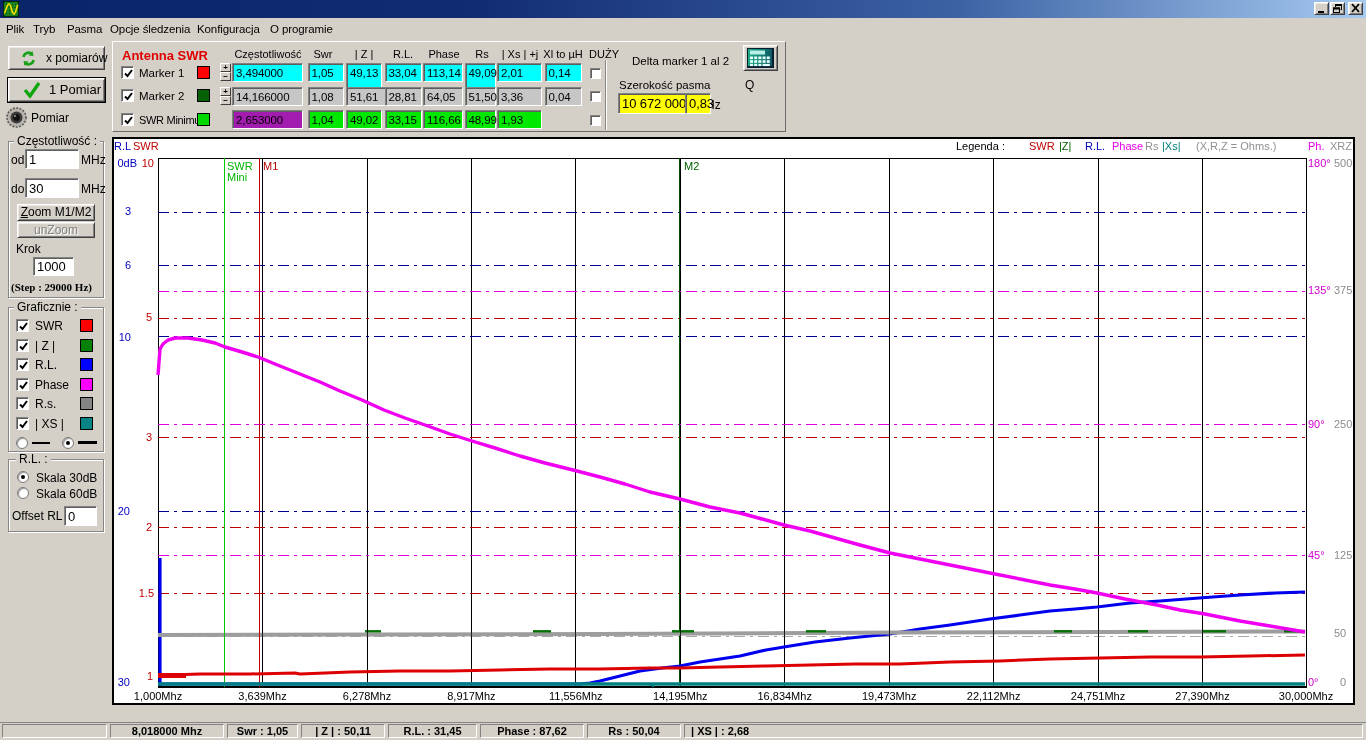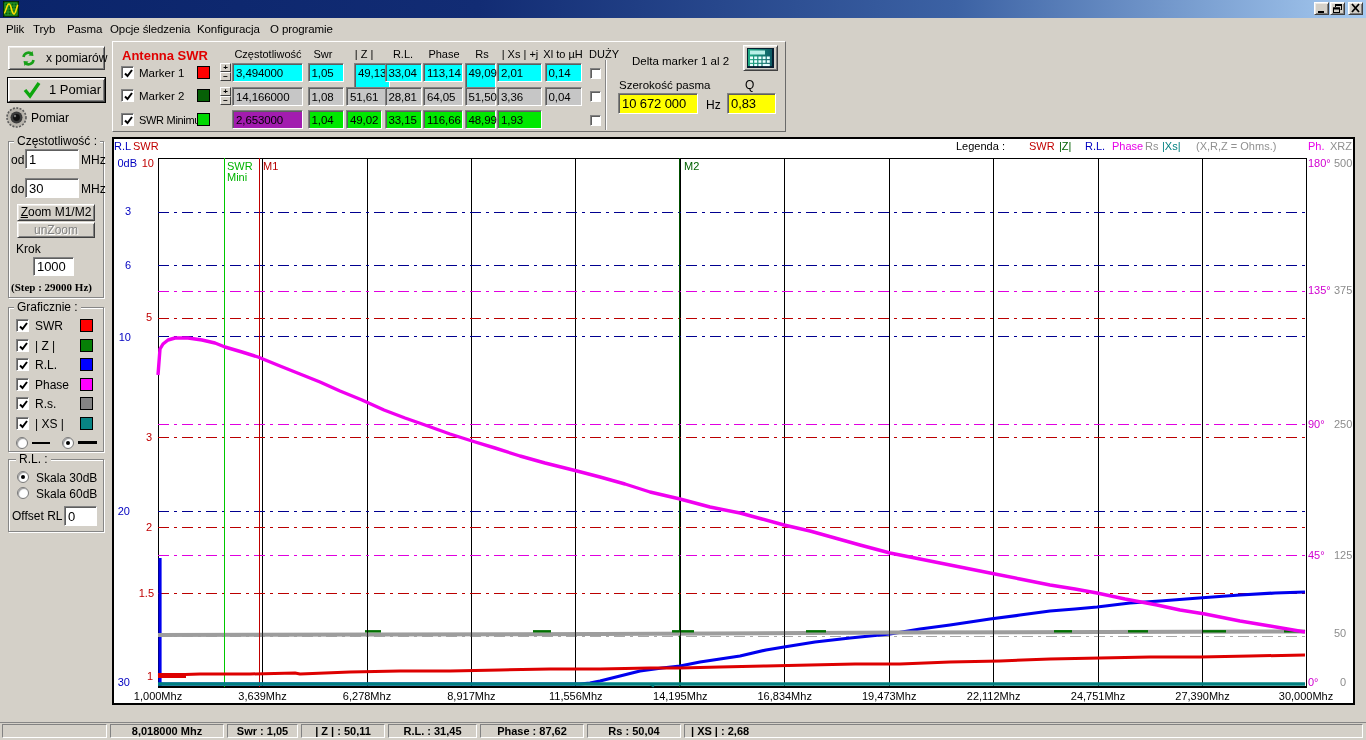--- a/index.html
+++ b/index.html
@@ -111,21 +111,21 @@
 <div class="hdr" style="left:323px">Swr</div>
 <div class="hdr" style="left:364px">| Z |</div>
 <div class="hdr" style="left:403px">R.L.</div>
 <div class="hdr" style="left:444px">Phase</div>
 <div class="hdr" style="left:482px">Rs</div>
 <div class="hdr" style="left:520px">| Xs | +j</div>
 <div class="hdr" style="left:563px">Xl to µH</div>
 <div class="hdr" style="left:604px">DUŻY</div>
 <div class="abs field" style="left:232px;top:63px;width:71px;height:19px;background:#00ffff">3,494000</div>
 <div class="abs field" style="left:307.5px;top:63px;width:36px;height:19px;background:#00ffff">1,05</div>
-<div class="abs field" style="left:354px;top:63px;width:36px;height:36px;background:#00ffff">49,13</div>
+<div class="abs field" style="left:346px;top:63px;width:36px;height:36px;background:#00ffff">49,13</div>
 <div class="abs field" style="left:384.5px;top:63px;width:37px;height:19px;background:#00ffff">33,04</div>
 <div class="abs field" style="left:423px;top:63px;width:40px;height:19px;background:#00ffff">113,14</div>
 <div class="abs field" style="left:464.5px;top:63px;width:31px;height:35px;background:#00ffff">49,09</div>
 <div class="abs field" style="left:497px;top:63px;width:45px;height:19px;background:#00ffff">2,01</div>
 <div class="abs field" style="left:544.5px;top:63px;width:37px;height:19px;background:#00ffff">0,14</div>
 <div class="abs field" style="left:232px;top:86.5px;width:71px;height:19px;background:#c6c6c6">14,166000</div>
 <div class="abs field" style="left:307.5px;top:86.5px;width:36px;height:19px;background:#c6c6c6">1,08</div>
 <div class="abs field" style="left:346px;top:86.5px;width:60px;height:19px;background:#c6c6c6">51,61</div>
 <div class="abs field" style="left:384.5px;top:86.5px;width:37px;height:19px;background:#c6c6c6">28,81</div>
 <div class="abs field" style="left:423px;top:86.5px;width:40px;height:19px;background:#c6c6c6">64,05</div>
@@ -171,21 +171,21 @@
         <rect x="7.2" y="15.9" width="3" height="2.2"></rect>
         <rect x="11.4" y="15.9" width="3" height="2.2"></rect>
         <rect x="15.6" y="15.9" width="7.2" height="2.2"></rect>
   </g>
  </svg>
 </div>
 <div class="abs lab" style="left:619px;top:79px;font-size:11.5px">Szerokość pasma</div>
 <div class="abs lab" style="left:745px;top:79px">Q</div>
 <div class="abs field" style="left:618px;top:93px;width:80px;height:21px;background:#ffff00;font-size:13px;line-height:17px">10 672 000</div>
 <div class="abs lab" style="left:706px;top:99px">Hz</div>
-<div class="abs field" style="left:727px;top:93px;width:49px;height:21px;background:#ffff00;font-size:13px;line-height:17px">0,83</div>
+<div class="abs field" style="left:685px;top:93px;width:26px;height:21px;background:#ffff00;font-size:13px;line-height:17px">0,83</div>
 
 <div class="abs grp" style="left:8px;top:141px;width:96px;height:157px"></div>
 <div class="grplab" style="left:14px;top:135px">Częstotliwość :</div>
 <div class="abs lab" style="left:11px;top:154px">od</div>
 <div class="abs field" style="left:25px;top:149px;width:54px;height:20px;background:#fff;font-size:13px;line-height:17px">1</div>
 <div class="abs lab" style="left:81px;top:154px">MHz</div>
 <div class="abs lab" style="left:11px;top:183px">do</div>
 <div class="abs field" style="left:25px;top:178px;width:54px;height:20px;background:#fff;font-size:13px;line-height:17px">30</div>
 <div class="abs lab" style="left:81px;top:183px">MHz</div>
 <div class="abs raised" style="left:17px;top:204px;width:78px;height:17px;text-align:center;font-size:12px;line-height:15px"><span style="text-decoration:underline">Z</span>oom M1/M2</div>

